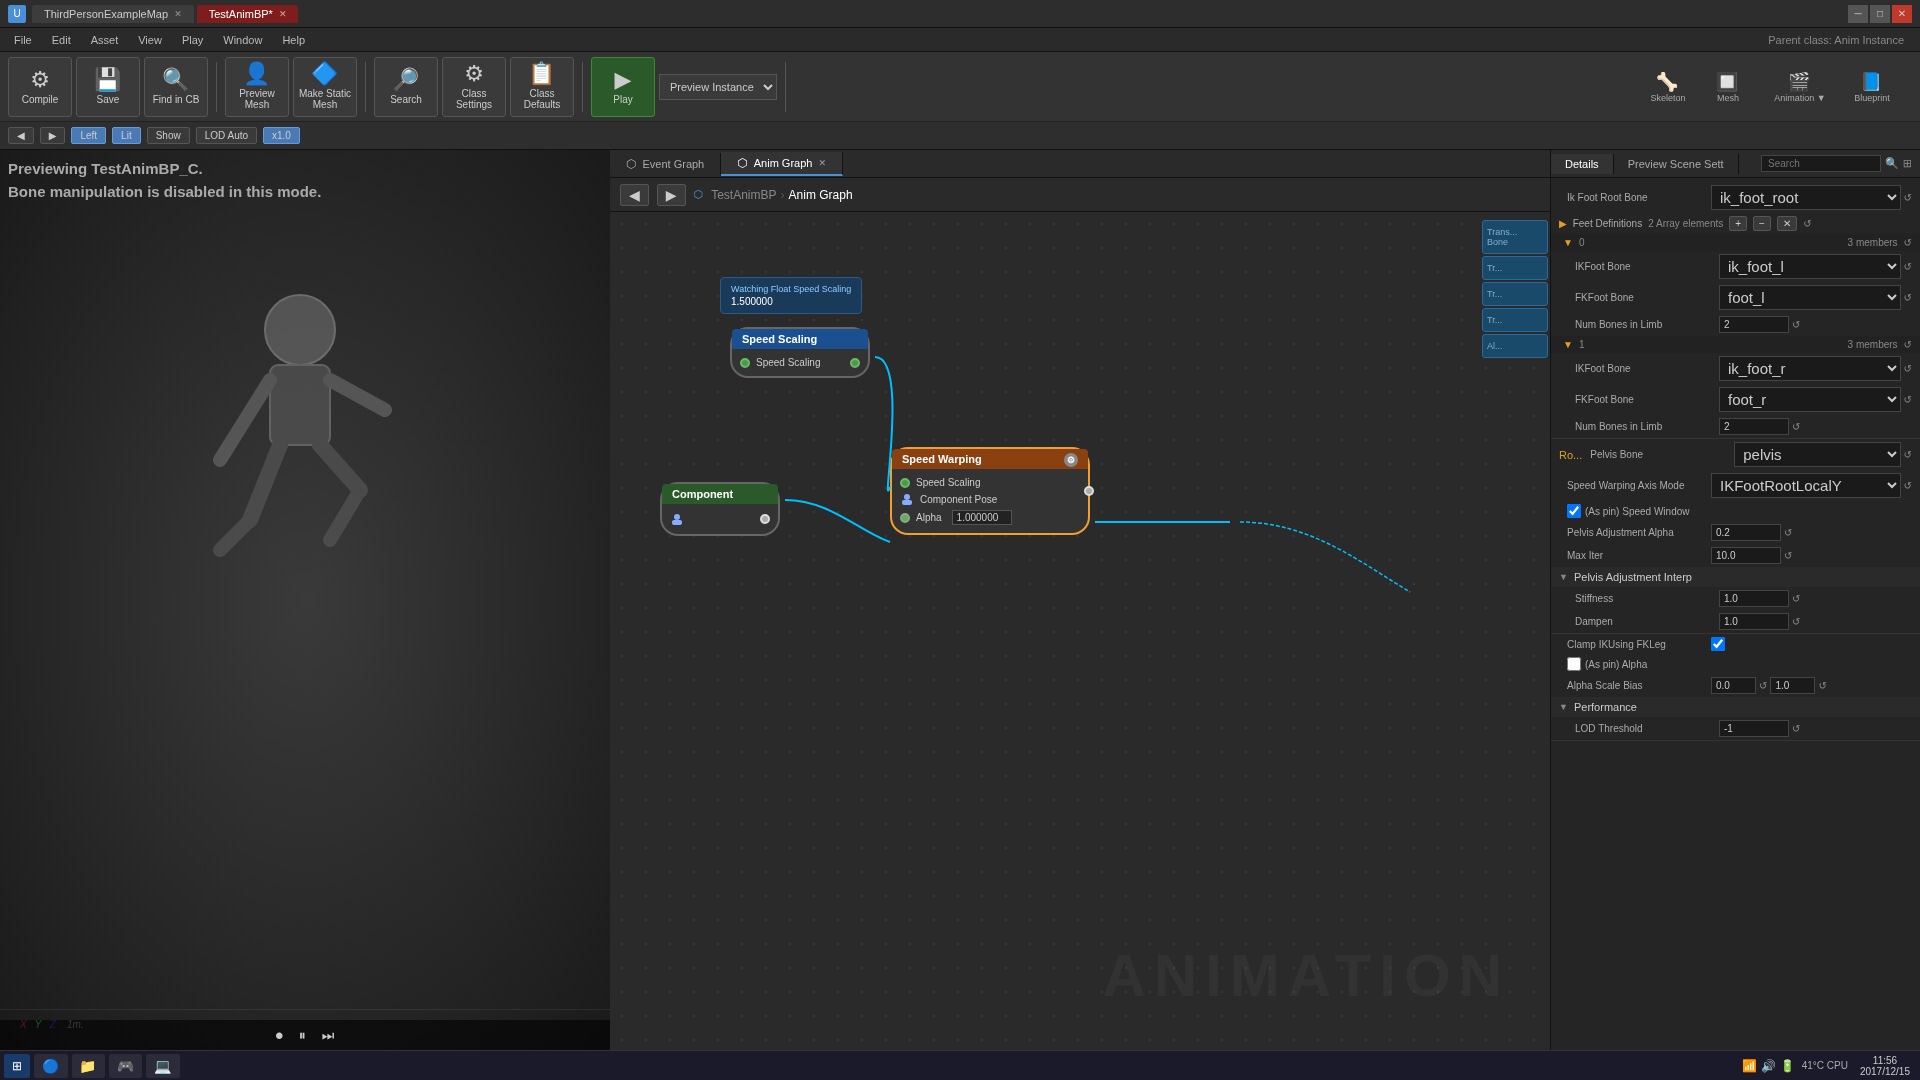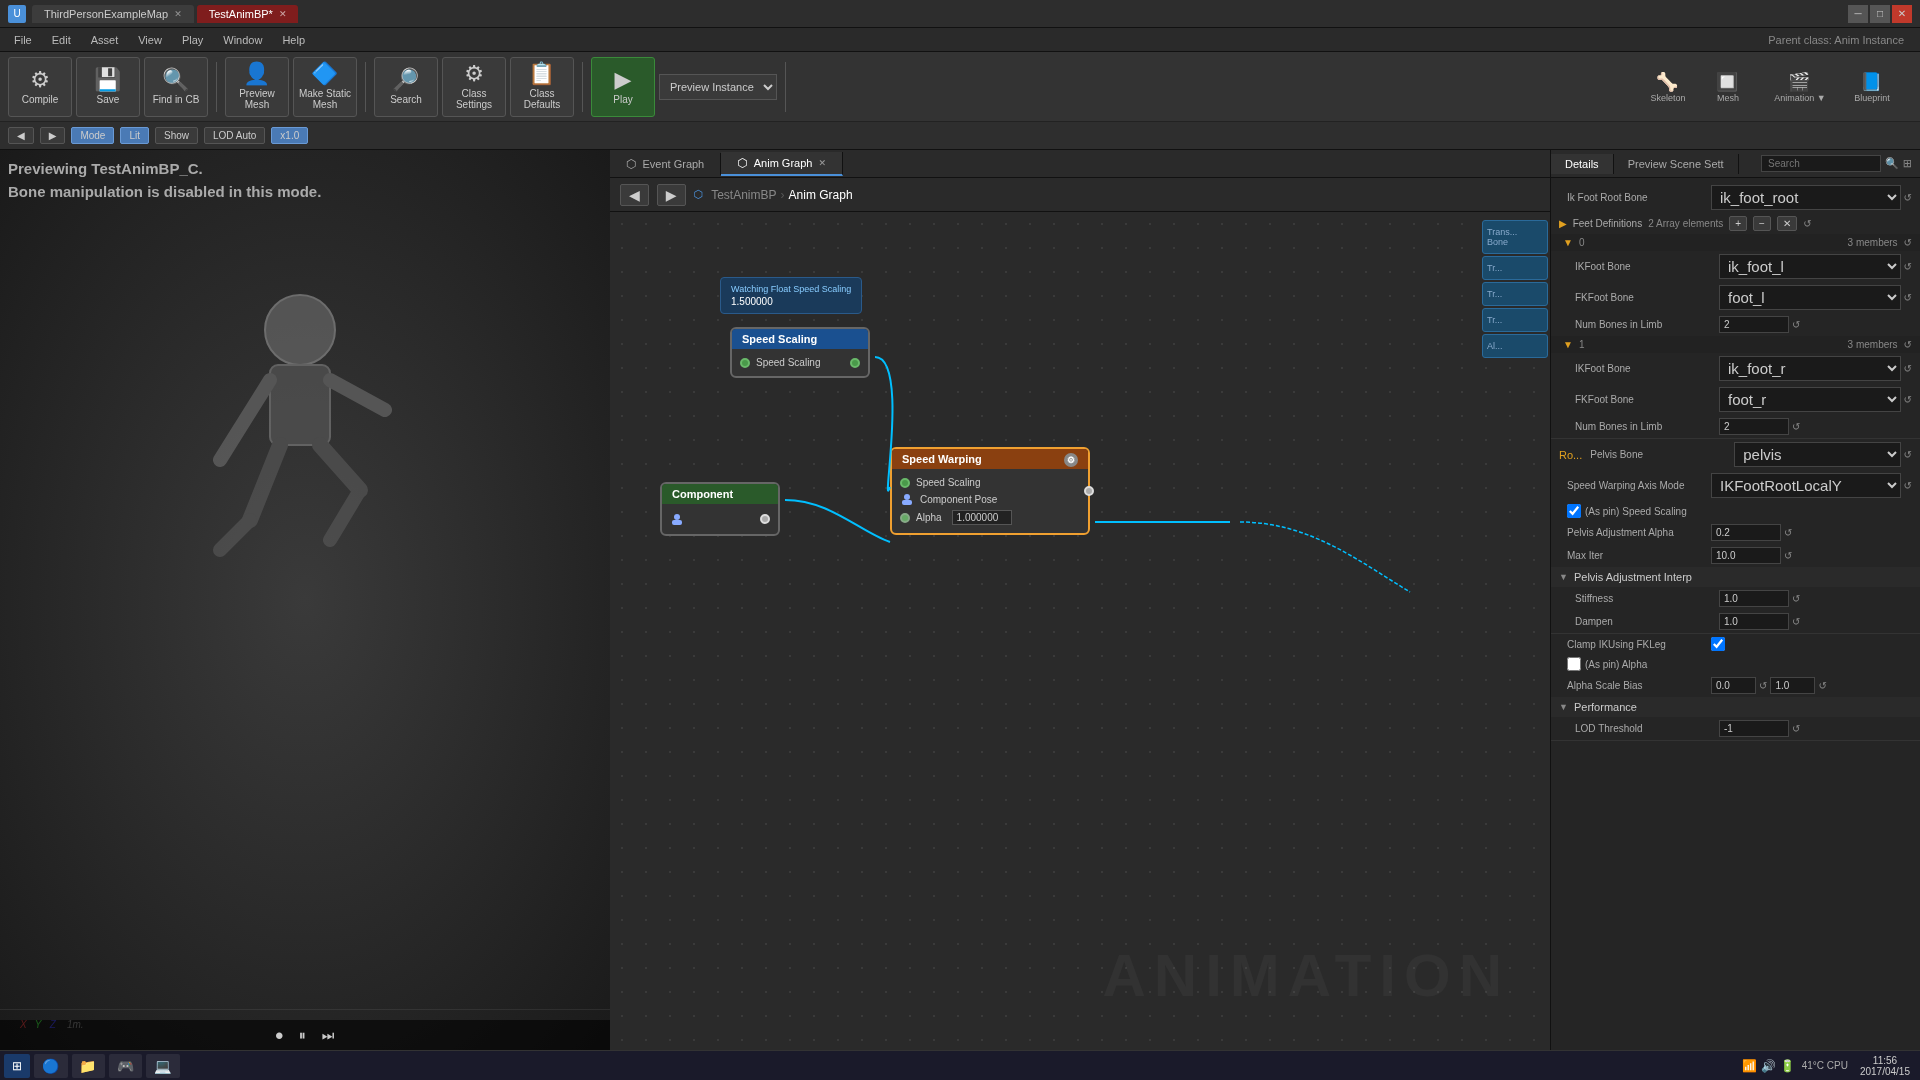--- a/index.html
+++ b/index.html
@@ -54,21 +54,21 @@
 
     #anim-header { height: 34px; background: #2a2a2a; display: flex; align-items: center; padding: 0 10px; gap: 8px; border-bottom: 1px solid #111; }
     .nav-btn { background: #3a3a3a; border: 1px solid #555; color: #ccc; padding: 2px 8px; cursor: pointer; font-size: 14px; border-radius: 2px; }
     .breadcrumb { color: #888; font-size: 12px; display: flex; align-items: center; gap: 4px; }
     .breadcrumb .sep { color: #555; }
     .breadcrumb .current { color: #fff; }
 
     #graph-area { flex: 1; background: #2a2a2a; position: relative; overflow: hidden; background-image: radial-gradient(circle, #3a3a3a 1px, transparent 1px); background-size: 24px 24px; }
 
     
-    .graph-node { position: absolute; background: #333; border: 2px solid #666; border-radius: 6px; min-width: 120px; }
+    .graph-node { position: absolute; background: #333; border: 2px solid #666; border-radius: 18px; min-width: 120px; }
     .graph-node.selected { border-color: #f0a030; }
     .node-header { padding: 4px 10px; border-radius: 4px 4px 0 0; font-size: 11px; font-weight: bold; color: #fff; }
     .node-header.blue { background: #1a5090; }
     .node-header.orange { background: #8a4010; }
     .node-body { padding: 6px 8px; }
     .node-pin { display: flex; align-items: center; gap: 6px; font-size: 10px; color: #ccc; margin: 2px 0; }
     .pin-dot { width: 10px; height: 10px; border-radius: 50%; border: 2px solid #aaa; flex-shrink: 0; }
     .pin-dot.green { background: #4a9a4a; border-color: #6aba6a; }
     .pin-dot.white { background: #aaa; border-color: #ddd; }
     .pin-input { background: #222; border: 1px solid #555; color: #ccc; padding: 1px 4px; font-size: 10px; width: 60px; }
@@ -236,21 +236,21 @@
         <span style="font-size:18px;">📘</span>
         <span style="font-size:9px;color:#aaa;">Blueprint</span>
       </div>
     </div>
   </div>
 </div>
 
 <div id="secondary-toolbar">
   <button class="st-btn">◀</button>
   <button class="st-btn">▶</button>
-  <button class="st-btn active">Mode</button>
+  <button class="st-btn active">Left</button>
   <button class="st-btn active">Lit</button>
   <button class="st-btn">Show</button>
   <button class="st-btn">LOD Auto</button>
   <button class="st-btn active">x1.0</button>
 </div>
 
 <div id="main">
 
   <div id="left-panel">
     <div id="viewport">
@@ -521,21 +521,21 @@
         <div class="detail-value">
           <select class="detail-select">
             <option>IKFootRootLocalY</option>
           </select>
           <button class="detail-reset">↺</button>
         </div>
       </div>
 
       <div class="detail-row">
         <input type="checkbox" checked="" class="detail-check" style="">
-        <span class="detail-label">(As pin)  Speed Scaling</span>
+        <span class="detail-label">(As pin)  Speed Window</span>
       </div>
 
       <div class="detail-row">
         <span class="detail-label">Pelvis Adjustment Alpha</span>
         <div class="detail-value">
           <input class="detail-input" value="0.2" style="">
           <button class="detail-reset">↺</button>
         </div>
       </div>
 
@@ -680,16 +680,16 @@
   </div>
   <div class="taskbar-right">
     <div class="sys-icons">
       <span class="sys-icon">📶</span>
       <span class="sys-icon">🔊</span>
       <span class="sys-icon">🔋</span>
     </div>
     <span style="font-size:10px;color:#aaa;">41°C CPU</span>
     <div class="taskbar-clock">
       <span>11:56</span>
-      <span>2017/04/15</span>
+      <span>2017/12/15</span>
     </div>
   </div>
 </div>
 
 </body></html>

